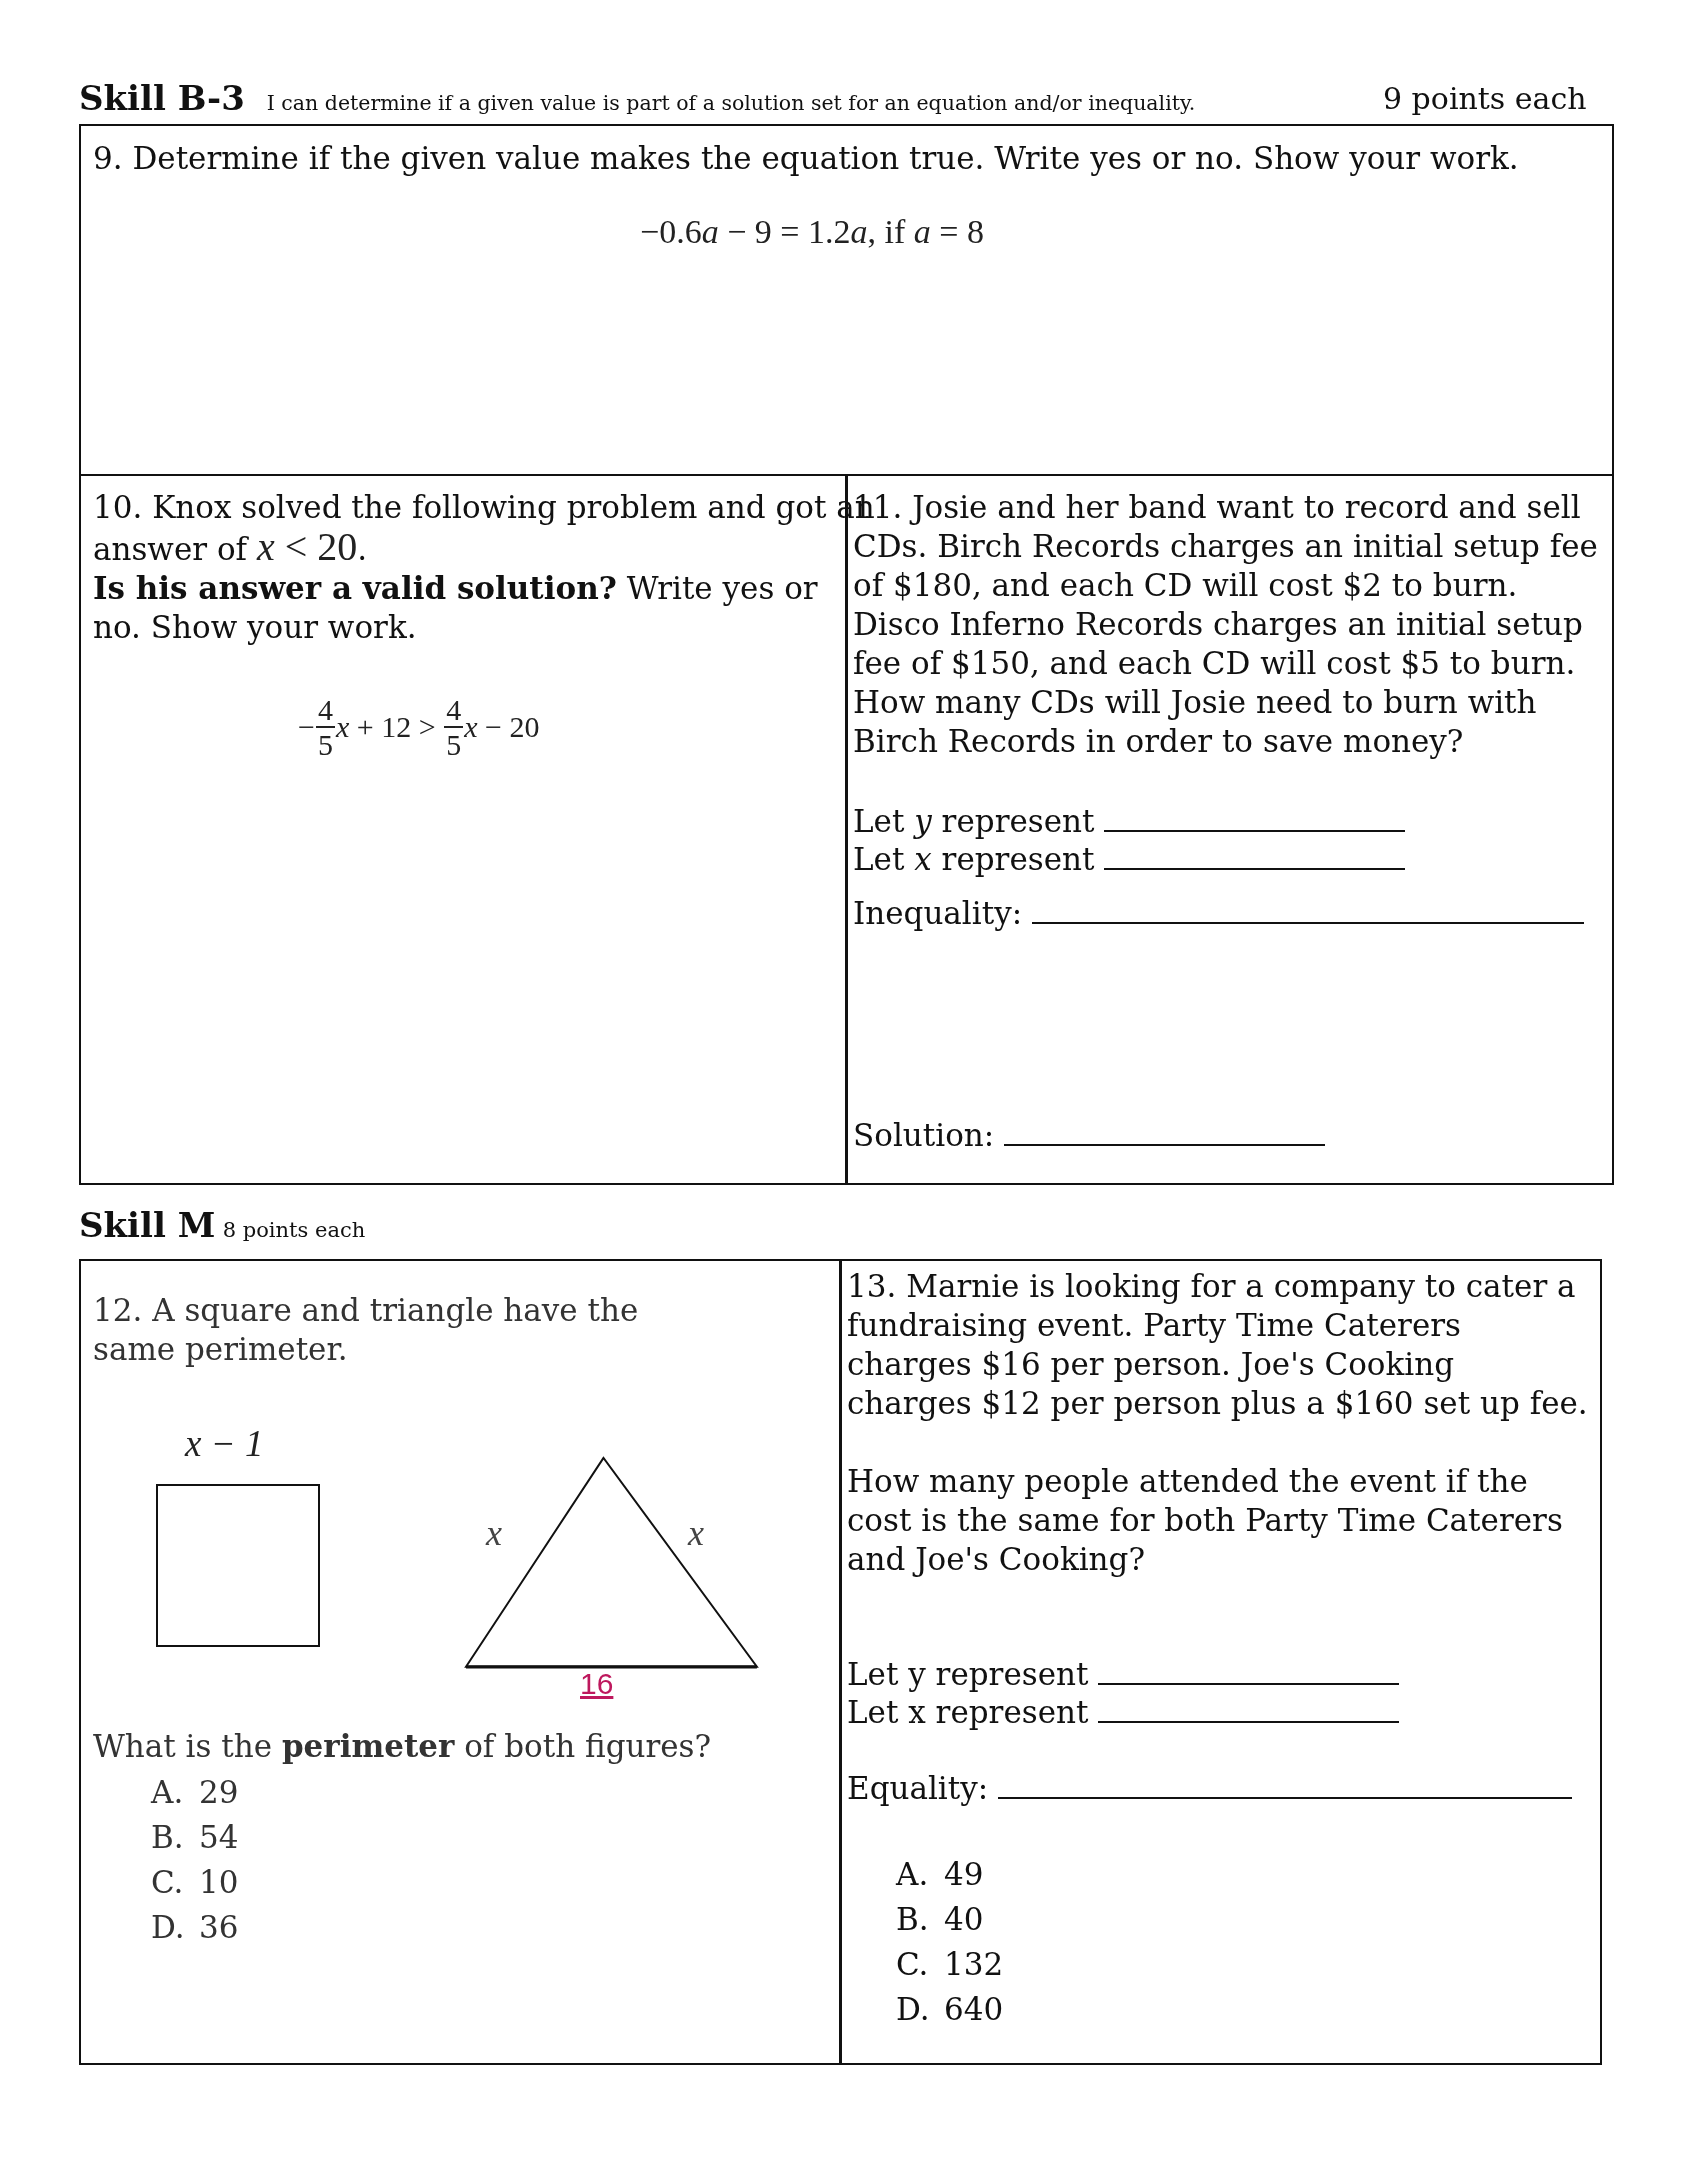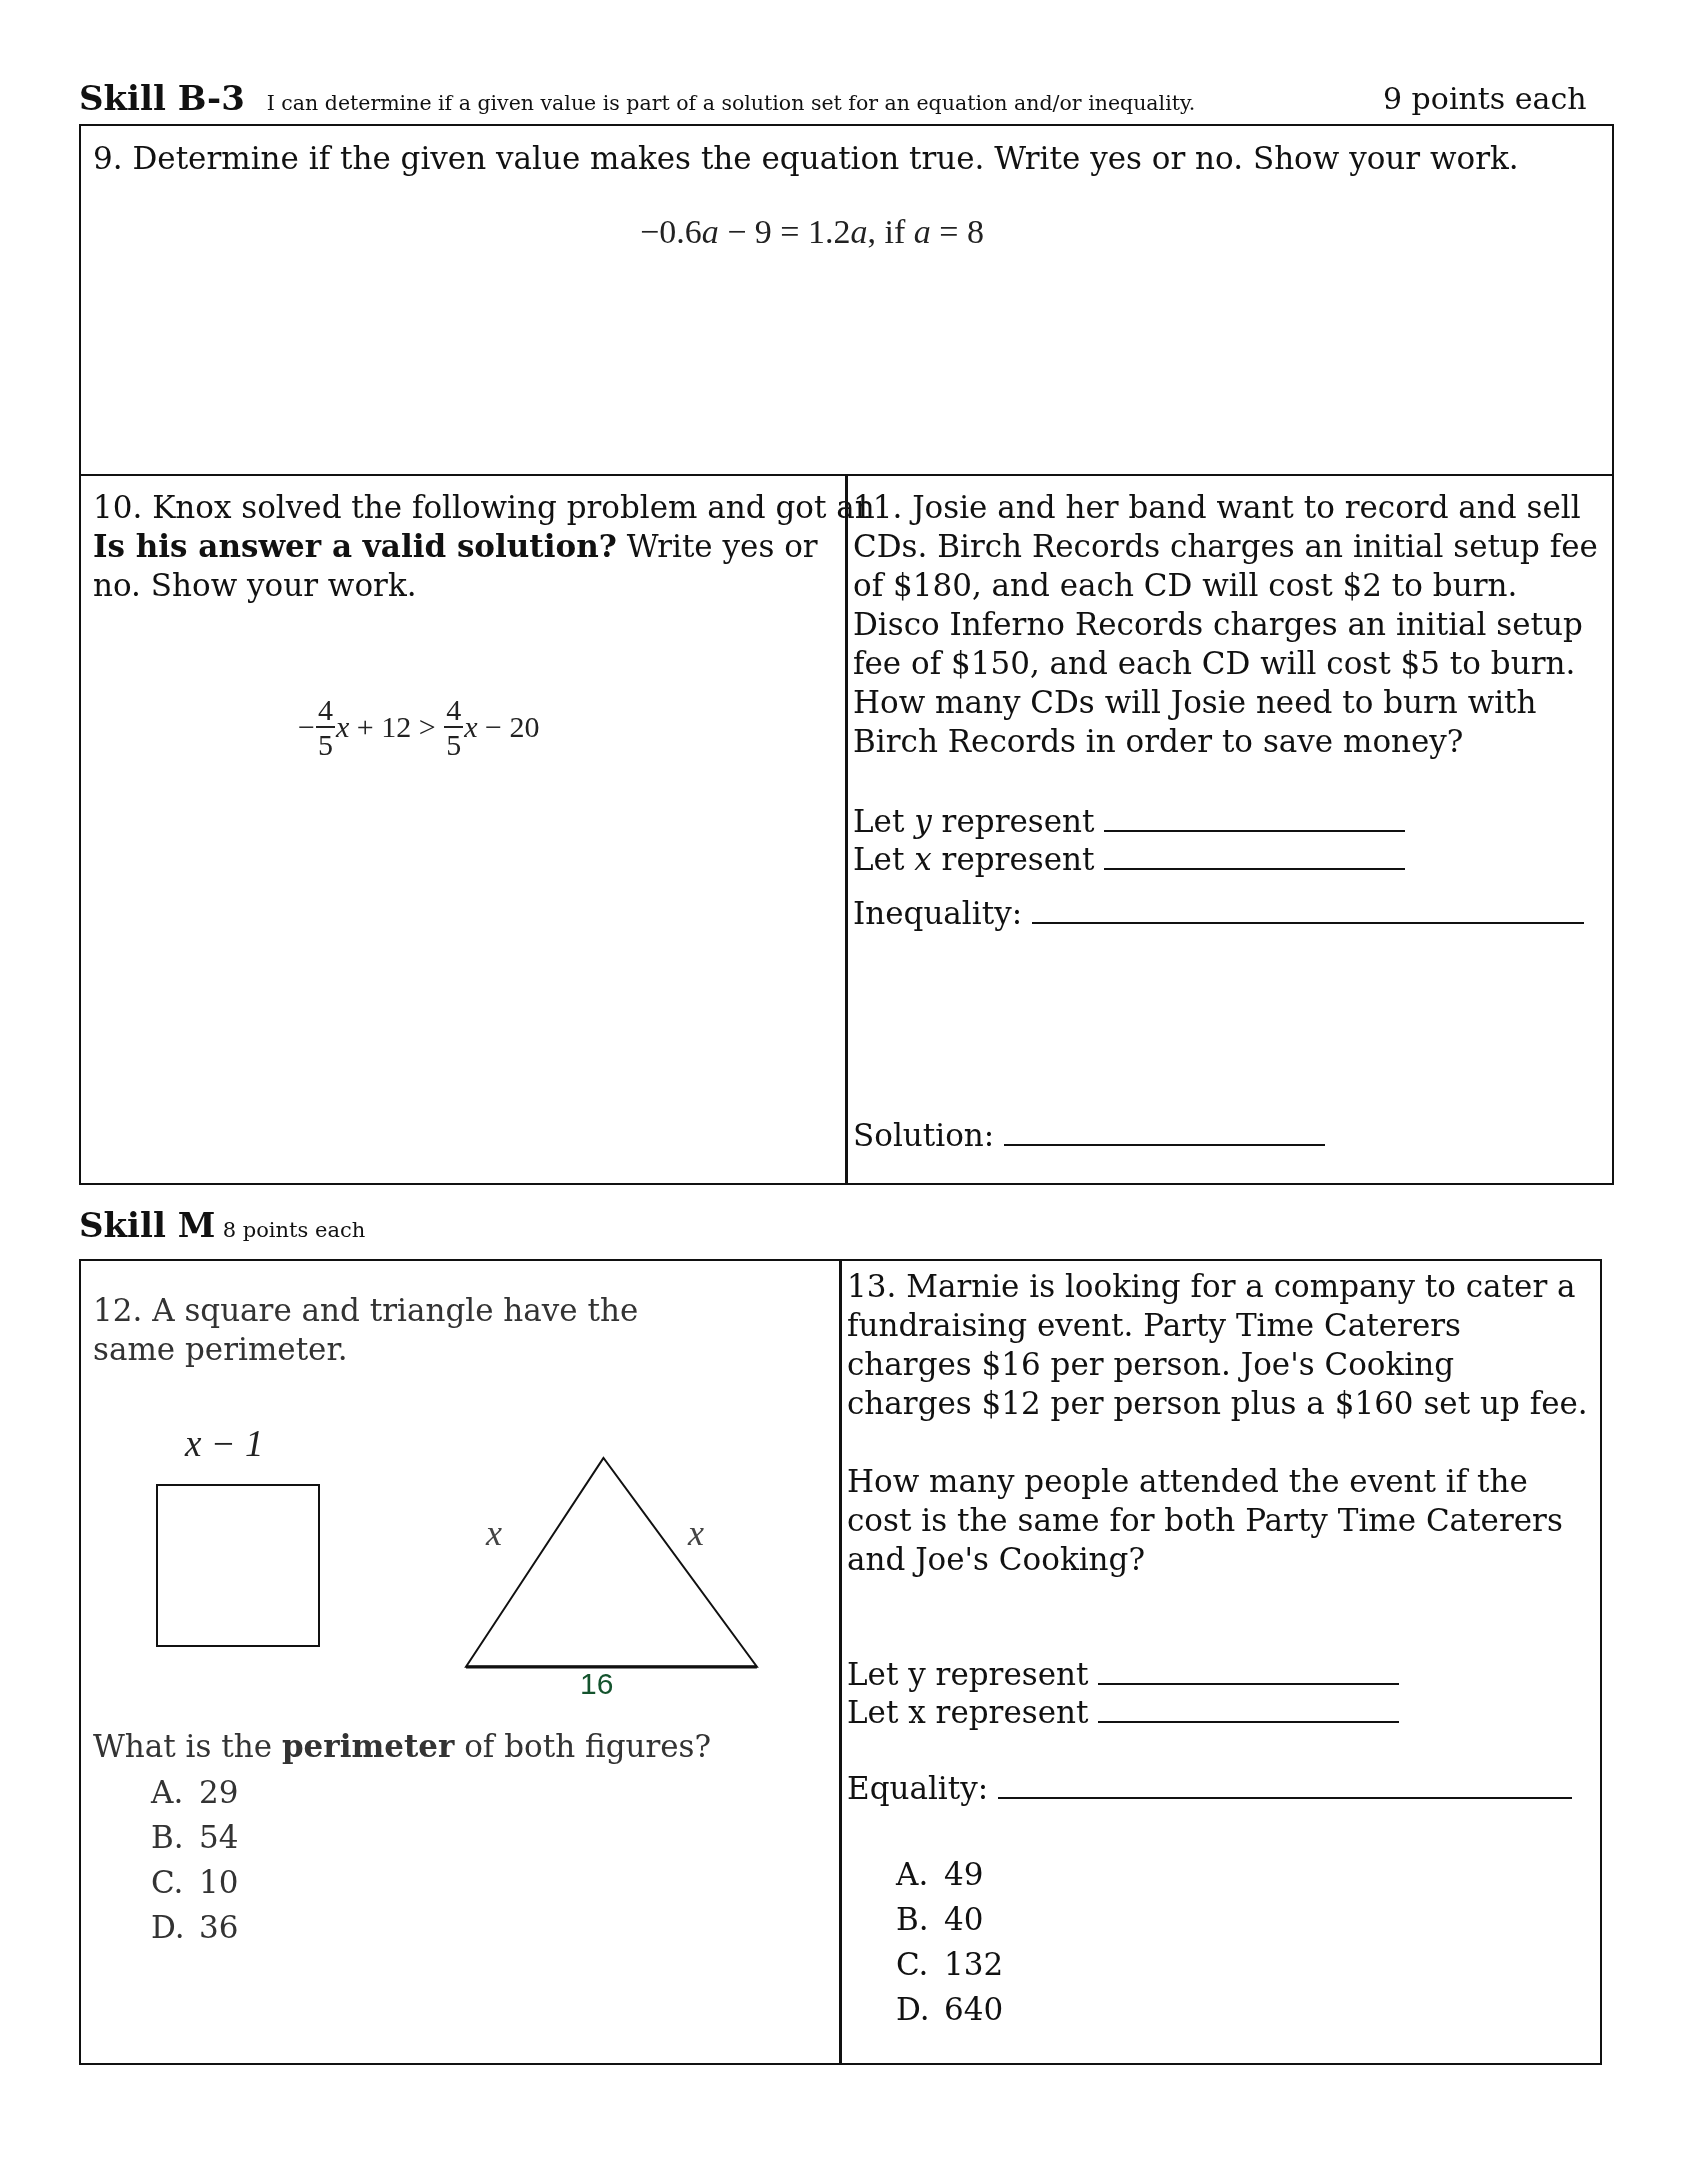--- a/index.html
+++ b/index.html
@@ -37,20 +37,23 @@
 <div class="abs qtext geo" style="left:93px; top:139px; width:1495px; white-space:nowrap;">9. Determine if the given value makes the equation true.  Write yes or no. Show your work.</div>
 <div class="abs math" style="left:0; width:1624px; top:213px; text-align:center;">
   <span>−0.6</span><i>a</i><span> − 9 = 1.2</span><i>a</i><span>, </span><span>if </span><i>a</i><span> = 8</span>
 </div>
 
 <div class="box" style="left:79px; top:474px; width:1535px; height:711px;"></div>
 <div class="vline" style="left:845px; top:474px; height:709px;"></div>
 
 <div class="abs qtext geo" style="left:93px; top:488px; width:741px;">
   <div style="white-space:nowrap;">10. Knox solved the following problem and got an</div>
+  <div style="white-space:nowrap;">
+    <span>answer of </span><span class="math" style="font-size:40px;"><i>x</i><span> &lt; 20</span></span><span>.</span>
+  </div>
   <div><b>Is his answer a valid solution?</b><span> Write yes or no. Show your work.</span></div>
 </div>
 <div class="abs math" style="left:298px; top:695px; white-space:nowrap; font-size:30px;">
   <span style="vertical-align:middle;">−</span><span class="frac"><span>4</span><span class="bar"></span><span>5</span></span><i style="vertical-align:middle;">x</i><span style="vertical-align:middle; white-space:pre;"> + 12 &gt; </span><span class="frac"><span>4</span><span class="bar"></span><span>5</span></span><i style="vertical-align:middle;">x</i><span style="vertical-align:middle; white-space:pre;"> − 20</span>
 </div>
 
 <div class="abs qtext geo" style="left:853px; top:488px; width:754px;">11. Josie and her band want to record and sell CDs. Birch Records charges an initial setup fee of $180, and each CD will cost $2 to burn. Disco Inferno Records charges an initial setup fee of $150, and each CD will cost $5 to burn. How many CDs will Josie need to burn with Birch Records in order to save money?</div>
 <div class="abs qtext geo" style="left:853px; top:801px; white-space:nowrap;">
   <span>Let </span><i>y</i><span> represent </span><span class="blank" style="width:301px;"></span>
 </div>
@@ -76,21 +79,21 @@
 
 <div class="abs math" style="left:185px; top:1422px; font-size:37px; font-style:italic;">x − 1</div>
 <div class="abs" style="left:156px; top:1484px; width:164px; height:163px; border:2.6px solid #111; box-sizing:border-box;"></div>
 
 <svg class="abs" style="left:450px; top:1442px;" width="311" height="238" viewBox="0 0 470 360">
   <polygon points="232,24 24,340 464,340" fill="none" stroke="#111" stroke-width="3"></polygon>
   <line x1="24" y1="340" x2="464" y2="340" stroke="#111" stroke-width="5"></line>
 </svg>
 <div class="abs math" style="left:486px; top:1512px; font-size:36px; font-style:italic; color:#444;">x</div>
 <div class="abs math" style="left:688px; top:1512px; font-size:36px; font-style:italic; color:#444;">x</div>
-<div class="abs" style="left:580px; top:1667px; font-size:30px; font-family:'Liberation Sans', sans-serif; color:#14532d;">16</div>
+<div class="abs" style="left:580px; top:1667px; font-size:30px; font-family:'Liberation Sans', sans-serif; color:#be185d;text-decoration:underline;">16</div>
 
 <div class="abs qtext geo gray" style="left:93px; top:1727px; white-space:nowrap;">
   <span>What is the </span><b>perimeter</b><span> of both figures?</span>
 </div>
 <div class="abs geo gray" style="left:124px; top:1770px;margin-left:27px;">
   <div class="choice"><span class="letter">A.</span><span>29</span></div>
   <div class="choice"><span class="letter">B.</span><span>54</span></div>
   <div class="choice"><span class="letter">C.</span><span>10</span></div>
   <div class="choice"><span class="letter">D.</span><span>36</span></div>
 </div>

